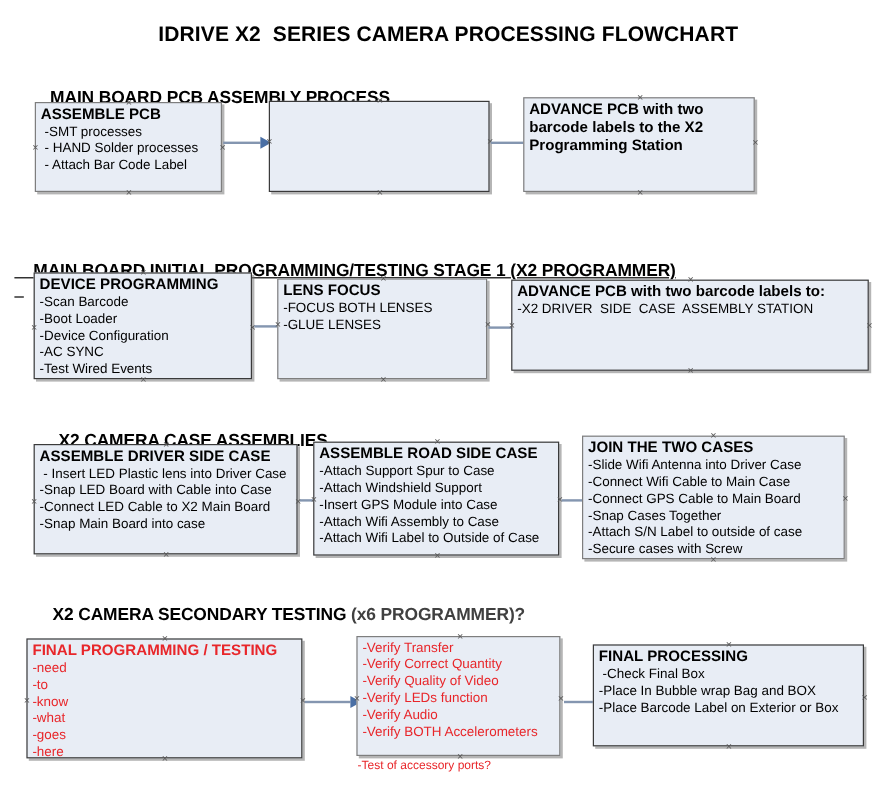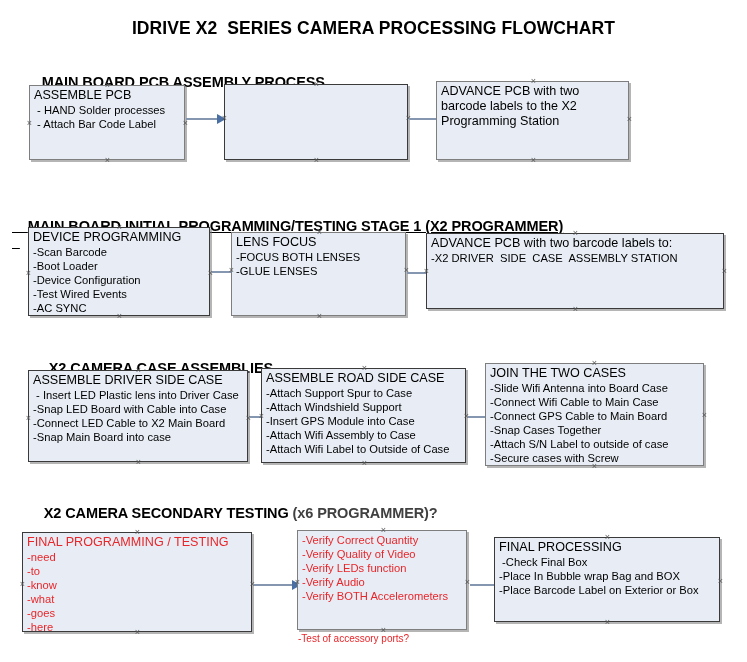--- a/index.html
+++ b/index.html
@@ -59,21 +59,21 @@
     border: 1.5px solid #7e7e7e;
   }
   .proc-box .box-inner {
     position: absolute;
     left: 4px;
     top: 2px;
     right: 2px;
   }
   .box-title {
     font-size: 12.6px;
-    font-weight: normal;
+    font-weight: bold;
     line-height: 15px;
     white-space: pre;
     margin-bottom: 0px;
   }
   .box-title.wrapped {
     white-space: normal;
   }
   .box-line {
     font-size: 11.2px;
     line-height: 14px;
@@ -135,20 +135,21 @@
 
   <div class="doc-title">IDRIVE X2  SERIES CAMERA PROCESSING FLOWCHART</div>
 
   <div class="section-heading" style="left:26px; top:58px;text-align:right;">
     <span>MAIN BOARD PCB ASSEMBLY PROCESS</span>
   </div>
 
   <div class="proc-box gray-border" style="left:29px; top:85px; width:156px; height:75px;">
     <div class="box-inner">
       <div class="box-title">ASSEMBLE PCB</div>
+      <div class="box-line"> -SMT processes</div>
       <div class="box-line"> - HAND Solder processes</div>
       <div class="box-line"> - Attach Bar Code Label</div>
     </div>
     <span class="handle" style="left:74px; top:-4px;">×</span>
     <span class="handle" style="left:74px; top:71px;">×</span>
     <span class="handle" style="left:-4px; top:34px;">×</span>
     <span class="handle" style="left:152px; top:34px;">×</span>
   </div>
 
   <div class="connector" style="left:186px; top:114px; width:40px;">
@@ -180,22 +181,22 @@
   <div class="section-heading" style="left:12px; top:202px;text-decoration:underline;">
     <span>MAIN BOARD INITIAL PROGRAMMING/TESTING STAGE 1 (X2 PROGRAMMER)</span>
   </div>
 
   <div class="proc-box" style="left:28px; top:227px; width:182px; height:89px;">
     <div class="box-inner">
       <div class="box-title">DEVICE PROGRAMMING</div>
       <div class="box-line">-Scan Barcode</div>
       <div class="box-line">-Boot Loader</div>
       <div class="box-line">-Device Configuration</div>
+      <div class="box-line">-AC SYNC</div>
       <div class="box-line">-Test Wired Events</div>
-      <div class="box-line">-AC SYNC</div>
     </div>
     <span class="handle" style="left:87px; top:-4px;">×</span>
     <span class="handle" style="left:87px; top:85px;">×</span>
     <span class="handle" style="left:-4px; top:42px;">×</span>
     <span class="handle" style="left:178px; top:42px;">×</span>
   </div>
 
   <div class="connector" style="left:212px; top:267px; width:33px;">
     <div class="shaft" style="width:22px;"></div>
     <div class="head" style="left:22px;"></div>
@@ -268,21 +269,21 @@
   </div>
 
   <div class="connector" style="left:468px; top:412px; width:28px;">
     <div class="shaft" style="width:18px;"></div>
     <div class="head" style="left:18px;"></div>
   </div>
 
   <div class="proc-box gray-border" style="left:485px; top:363px; width:219px; height:103px;">
     <div class="box-inner">
       <div class="box-title">JOIN THE TWO CASES</div>
-      <div class="box-line">-Slide Wifi Antenna into Board Case</div>
+      <div class="box-line">-Slide Wifi Antenna into Driver Case</div>
       <div class="box-line">-Connect Wifi Cable to Main Case</div>
       <div class="box-line">-Connect GPS Cable to Main Board</div>
       <div class="box-line">-Snap Cases Together</div>
       <div class="box-line">-Attach S/N Label to outside of case</div>
       <div class="box-line">-Secure cases with Screw</div>
     </div>
     <span class="handle" style="left:105px; top:-4px;">×</span>
     <span class="handle" style="left:105px; top:99px;">×</span>
     <span class="handle" style="left:215px; top:48px;">×</span>
   </div>
@@ -307,20 +308,21 @@
     <span class="handle" style="left:226px; top:48px;">×</span>
   </div>
 
   <div class="connector" style="left:254px; top:580px; width:48px;">
     <div class="shaft" style="width:38px;"></div>
     <div class="head" style="left:38px;"></div>
   </div>
 
   <div class="proc-box gray-border red-text" style="left:297px; top:530px; width:170px; height:100px;">
     <div class="box-inner">
+      <div class="box-line">-Verify Transfer</div>
       <div class="box-line">-Verify Correct Quantity</div>
       <div class="box-line">-Verify Quality of Video</div>
       <div class="box-line">-Verify LEDs function</div>
       <div class="box-line">-Verify Audio</div>
       <div class="box-line">-Verify BOTH Accelerometers</div>
     </div>
     <div class="overflow-line" style="top:101px;">-Test of accessory ports?</div>
     <span class="handle" style="left:82px; top:-4px;">×</span>
     <span class="handle" style="left:82px; top:96px;">×</span>
     <span class="handle" style="left:-4px; top:48px;">×</span>

